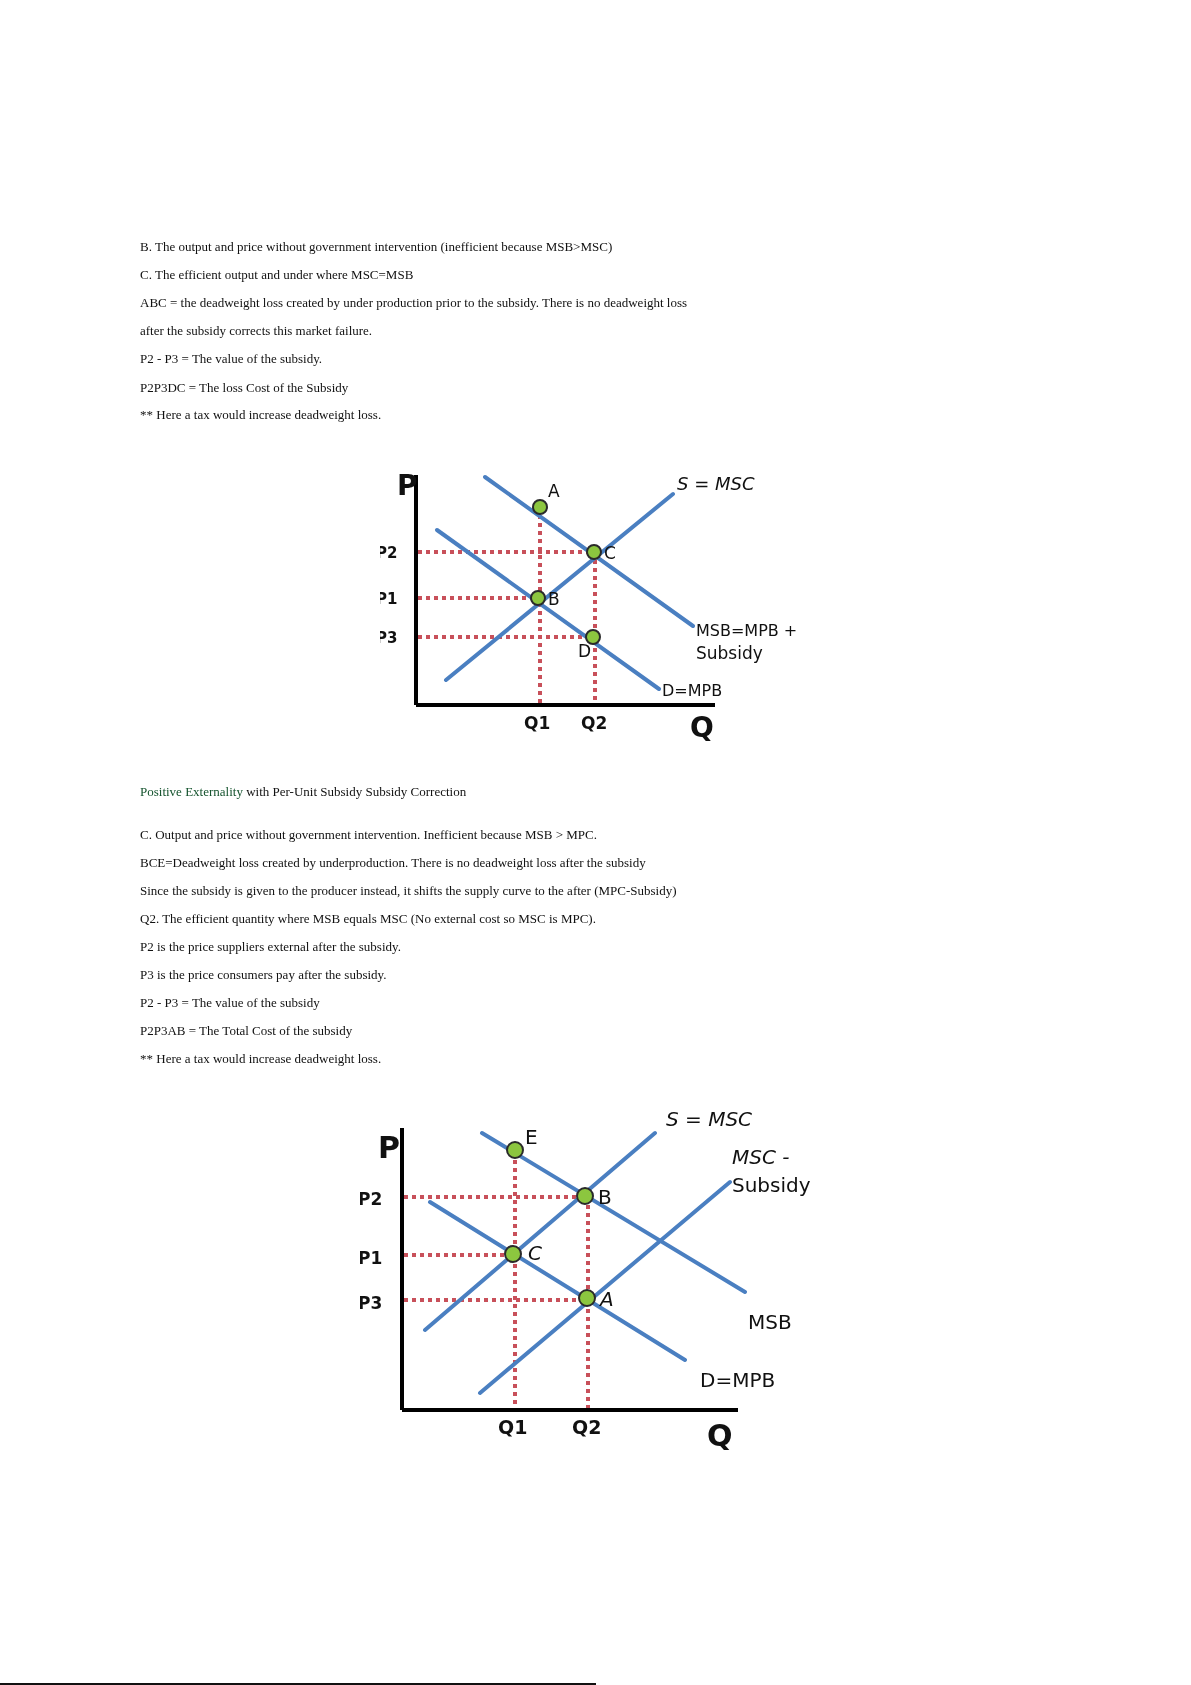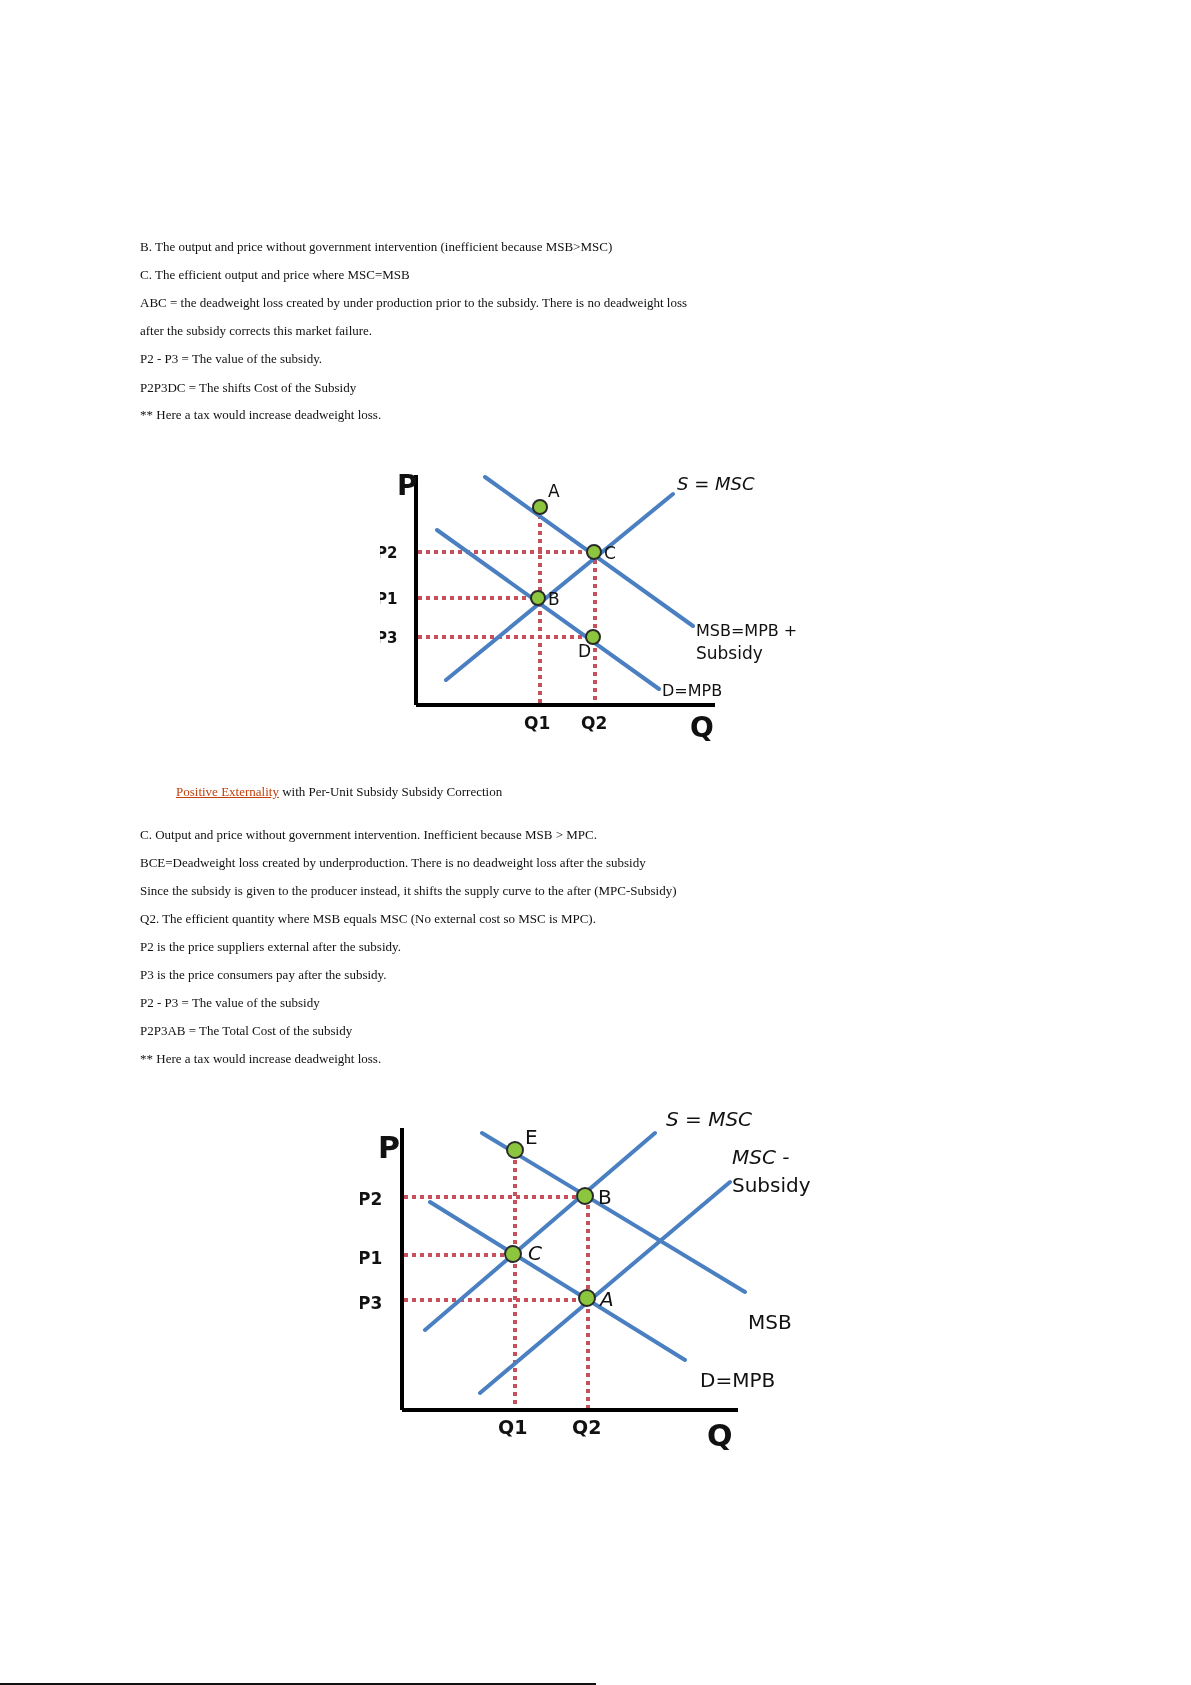--- a/index.html
+++ b/index.html
@@ -1,33 +1,33 @@
 <!DOCTYPE html>
 <html><head>
 <meta charset="utf-8">
 <style>
   html, body { margin: 0; padding: 0; background: #ffffff; }
   body { width: 1191px; height: 1685px; position: relative; overflow: hidden;
          font-family: "Liberation Serif", "DejaVu Serif", serif; color: #111; }
   .line { position: absolute; left: 140px; font-size: 13px; line-height: 28px; white-space: nowrap; }
-  .link { color: #c2410c; text-decoration: underline; cursor: pointer; margin-left: 36px; }
+  .link { color: #14532d; cursor: pointer; }
   .diagram { position: absolute; }
   .diagram svg { display: block; }
   .lbl { font-family: "DejaVu Sans", sans-serif; fill: #111; }
   .footer-rule { position: absolute; left: 0; top: 1683px; width: 596px; height: 2px; background: #111; }
 </style>
 </head>
 <body>
 
 <div class="line" style="top:233px">B. The output and price without government intervention (inefficient because MSB&gt;MSC)</div>
-<div class="line" style="top:261px">C. The efficient output and price where MSC=MSB</div>
+<div class="line" style="top:261px">C. The efficient output and under where MSC=MSB</div>
 <div class="line" style="top:289px">ABC = the deadweight loss created by under production prior to the subsidy. There is no deadweight loss</div>
 <div class="line" style="top:317px">after the subsidy corrects this market failure.</div>
 <div class="line" style="top:345px">P2 - P3 = The value of the subsidy.</div>
-<div class="line" style="top:374px">P2P3DC = The shifts Cost of the Subsidy</div>
+<div class="line" style="top:374px">P2P3DC = The loss Cost of the Subsidy</div>
 <div class="line" style="top:401px">** Here a tax would increase deadweight loss.</div>
 
 <div class="diagram" style="left:380px; top:455px;">
   <svg width="440" height="300" viewBox="0 0 440 300">
 
     <line x1="36" y1="20" x2="36" y2="250" stroke="#000" stroke-width="4"></line>
     <line x1="36" y1="250" x2="335" y2="250" stroke="#000" stroke-width="4"></line>
     <text class="lbl" x="17" y="40" font-size="28" font-weight="bold">P</text>
     <text class="lbl" x="310" y="282" font-size="28" font-weight="bold">Q</text>
 

